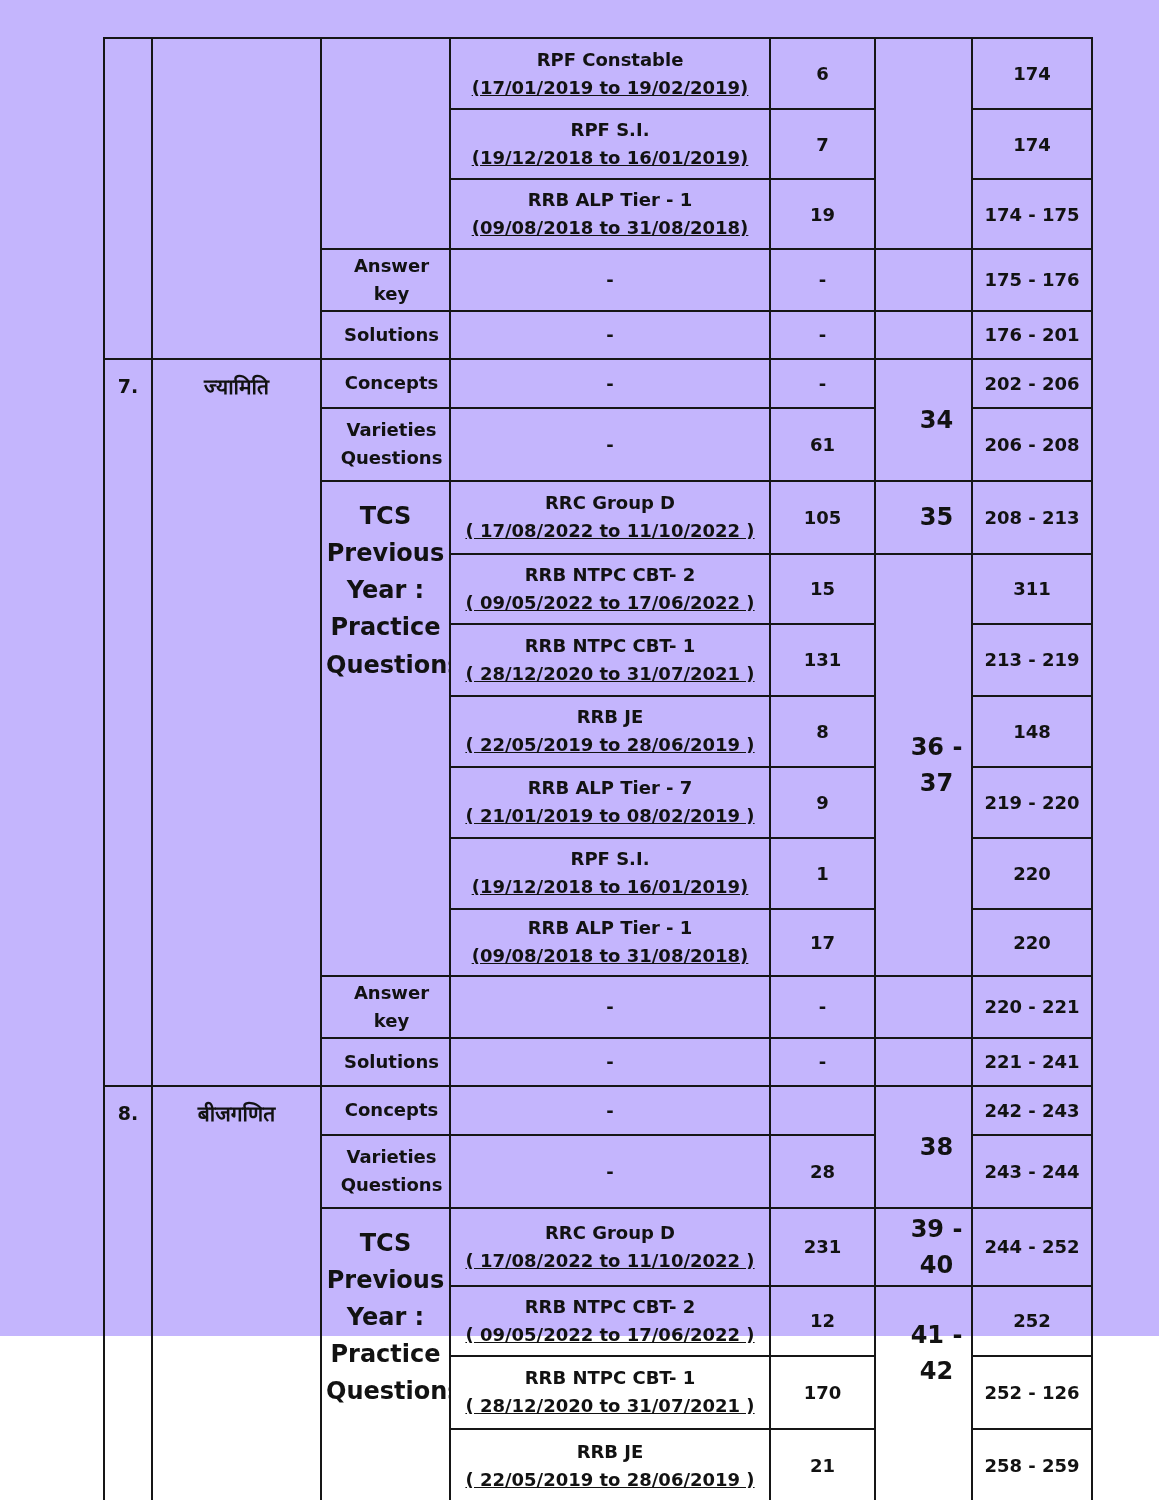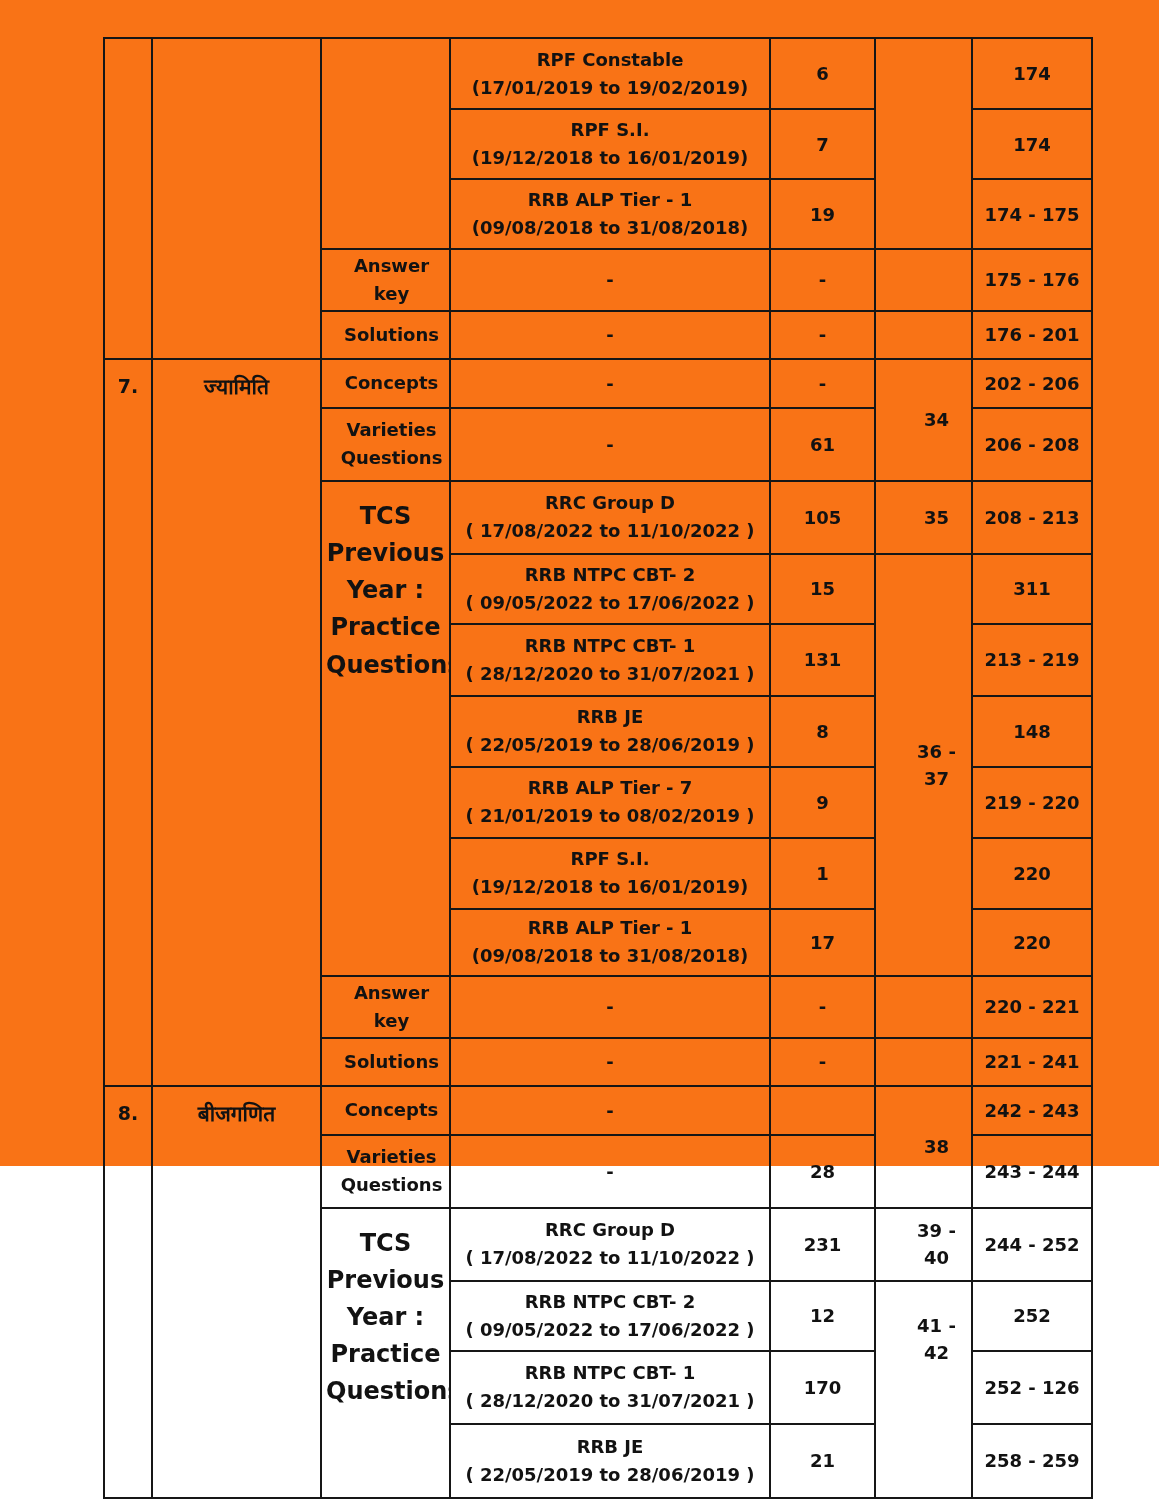--- a/index.html
+++ b/index.html
@@ -1,21 +1,21 @@
 <!DOCTYPE html>
 <html><head>
 <meta charset="utf-8">
 <style>
   html,body{margin:0;padding:0;background:#ffffff;}
   body{
     width:1159px;height:1500px;overflow:hidden;
     font-family:"DejaVu Sans","Liberation Sans",sans-serif;
     color:#121212;
   }
-  .page{position:relative;width:1159px;height:1166px;background:#f97316;}
+  .page{position:relative;width:1159px;height:1336px;background:#c4b5fd;}
   .toc-table{
     position:absolute;left:103px;top:37px;
     border-collapse:collapse;table-layout:fixed;
     width:988px;
     font-weight:700;
   }
   .toc-table td{
     border:2.5px solid #161616;
     text-align:center;
     vertical-align:middle;
@@ -23,23 +23,23 @@
     font-size:18px;
     line-height:1.5;
     overflow:hidden;
   }
   td.c-serial{vertical-align:top;padding-top:12px;font-size:19px;}
   td.c-subject{vertical-align:top;padding-top:12px;font-size:21px;border-radius:24px;}
   td.c-section{font-size:18px;line-height:1.55;padding-left:16px;}
   td.c-group{vertical-align:top;padding-top:16px;font-size:24px;line-height:1.55;}
   td.c-exam{font-size:18px;}
   .exam-name{line-height:1.55;}
-  .exam-dates{line-height:1.55;}
+  .exam-dates{line-height:1.55;text-decoration:underline;}
   td.c-q{font-size:18px;}
-  td.c-unit{font-size:18px;padding-left:30px;}
+  td.c-unit{font-size:24px;padding-left:30px;}
   td.c-unit-top{vertical-align:top;padding-top:30px;}
   td.c-pages{font-size:18px;white-space:nowrap;margin-left:8px;}
 </style>
 </head>
 <body>
 
 <div class="page">
   <table class="toc-table">
     <colgroup>
       <col style="width:48px">

